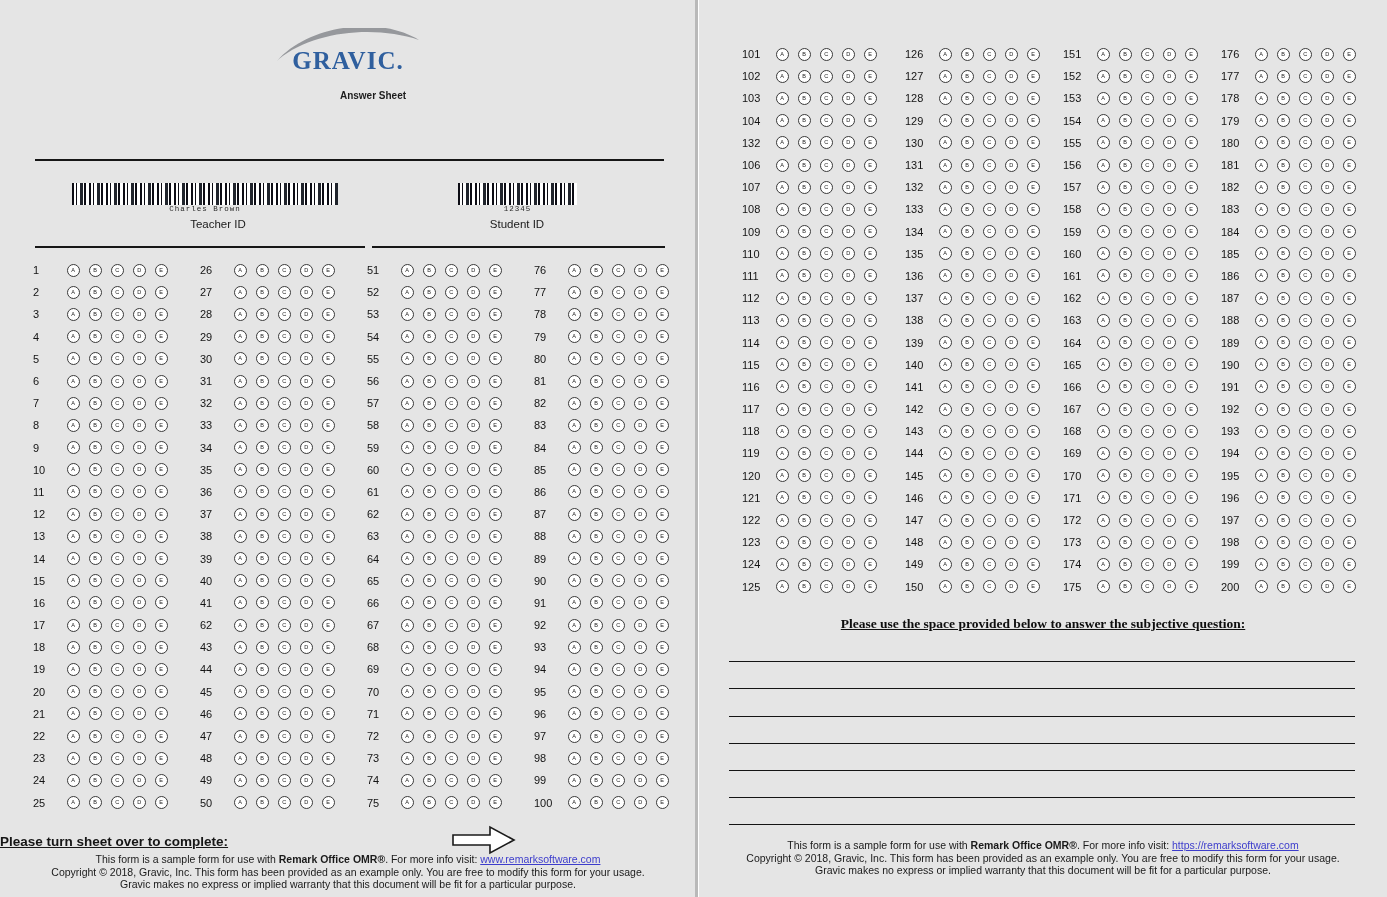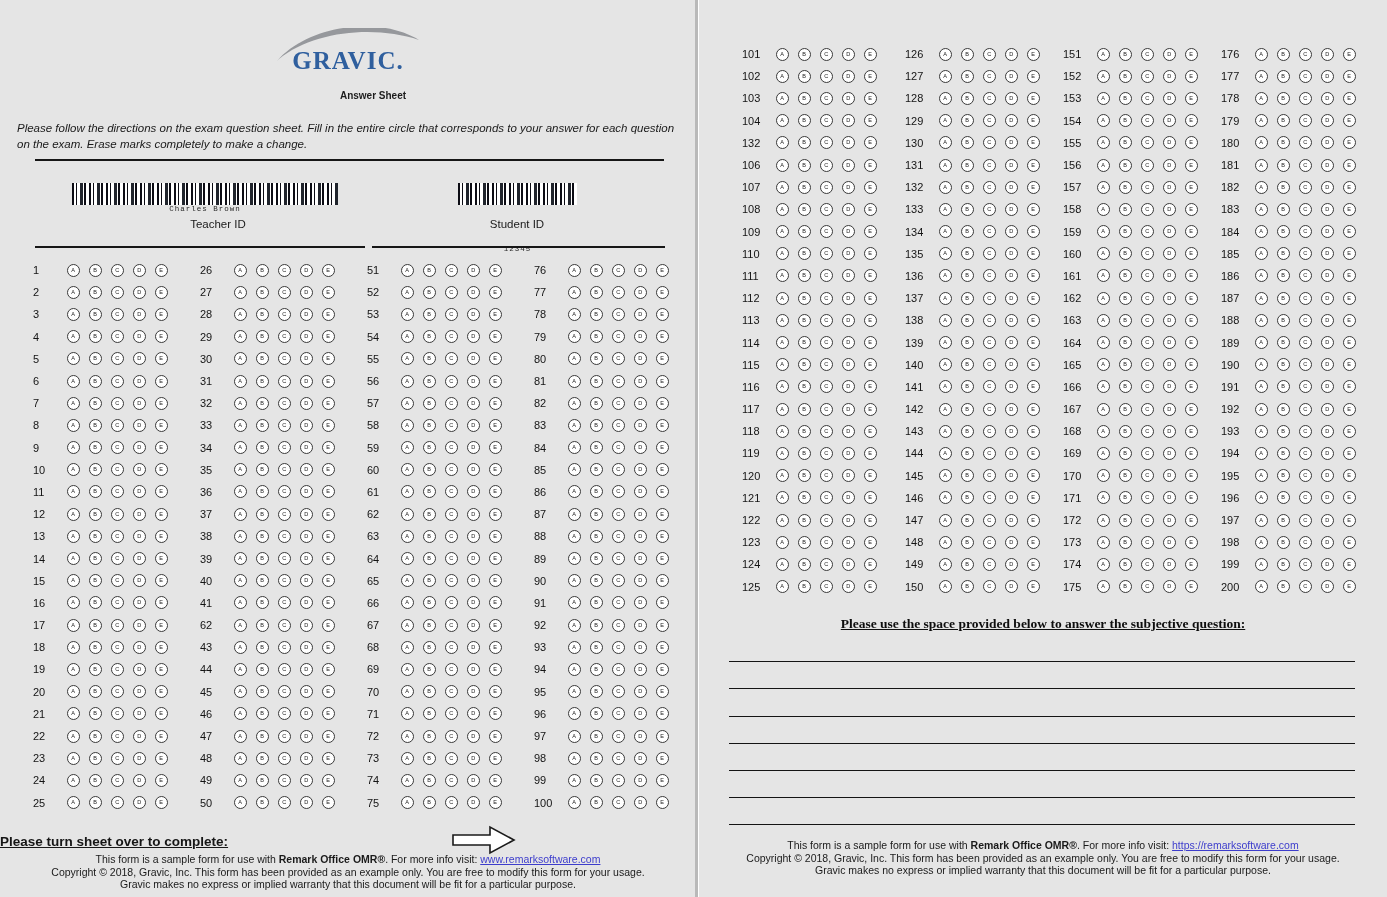--- a/index.html
+++ b/index.html
@@ -21,21 +21,21 @@
   .hrule{position:absolute;height:2px;background:#161616;}
   #rule-instr{top:159px;left:35px;width:629px;}
 
   
   .barcode{position:absolute;top:183px;height:22px;
     background:repeating-linear-gradient(90deg,#0c0c14 0 2px,#fff 2px 4px,#0c0c14 4px 5px,#fff 5px 8px,#20242c 8px 11px,#fff 11px 12px,#0c0c14 12px 14px,#fff 14px 17px);}
   #bc-teacher{left:72px;width:266px;}
   #bc-student{left:458px;width:119px;}
   .bc-caption{position:absolute;top:205px;font-family:"Liberation Mono",monospace;font-size:7.5px;letter-spacing:1px;color:#2b2b2b;text-align:center;}
   #bc-teacher-cap{left:72px;width:266px;}
-  #bc-student-cap{left:458px;width:119px;margin-top:40px;}
+  #bc-student-cap{left:458px;width:119px;}
   .bc-label{position:absolute;top:218px;width:200px;text-align:center;font-size:11.5px;color:#1a1a1a;}
   #lbl-teacher{left:118px;}
   #lbl-student{left:417px;}
   #rule-left{top:246px;left:35px;width:330px;height:1.5px;}
   #rule-right{top:246px;left:372px;width:293px;height:1.5px;}
 
   
   .grid{position:absolute;left:0;right:0;}
   #p1-grid{top:259px;}
   #p2-grid{top:43px;}
@@ -81,21 +81,20 @@
 
     <div class="logo-wrap">
       <svg width="150" height="46" viewBox="0 0 150 46">
         <path d="M6,31 C40,3 102,-3 146,12 C108,-12 36,-4 4,33 Z" fill="#96989c"></path>
         <text x="75" y="41" text-anchor="middle" font-family="Liberation Serif, serif" font-weight="bold" font-size="25" letter-spacing="1" fill="#2f5f9e">GRAVIC.</text>
       </svg>
     </div>
 
     <div class="title2">Answer Sheet</div>
 
-    <div class="instructions">Please follow the directions on the exam question sheet. Fill in the entire circle that corresponds to your answer for each question on the exam. Erase marks completely to make a change.</div>
     <div class="hrule" id="rule-instr"></div>
 
     <div class="barcode" id="bc-teacher"></div>
     <div class="bc-caption" id="bc-teacher-cap">Charles Brown</div>
     <div class="bc-label" id="lbl-teacher">Teacher ID</div>
 
     <div class="barcode" id="bc-student"></div>
     <div class="bc-caption" id="bc-student-cap">12345</div>
     <div class="bc-label" id="lbl-student">Student ID</div>
 

